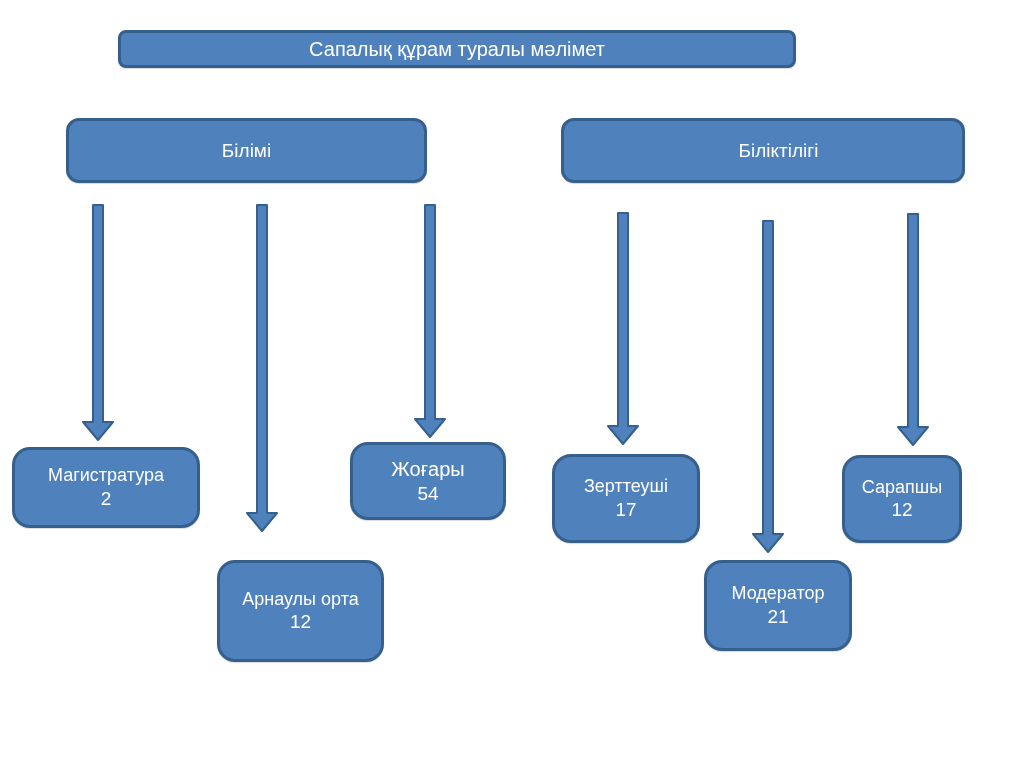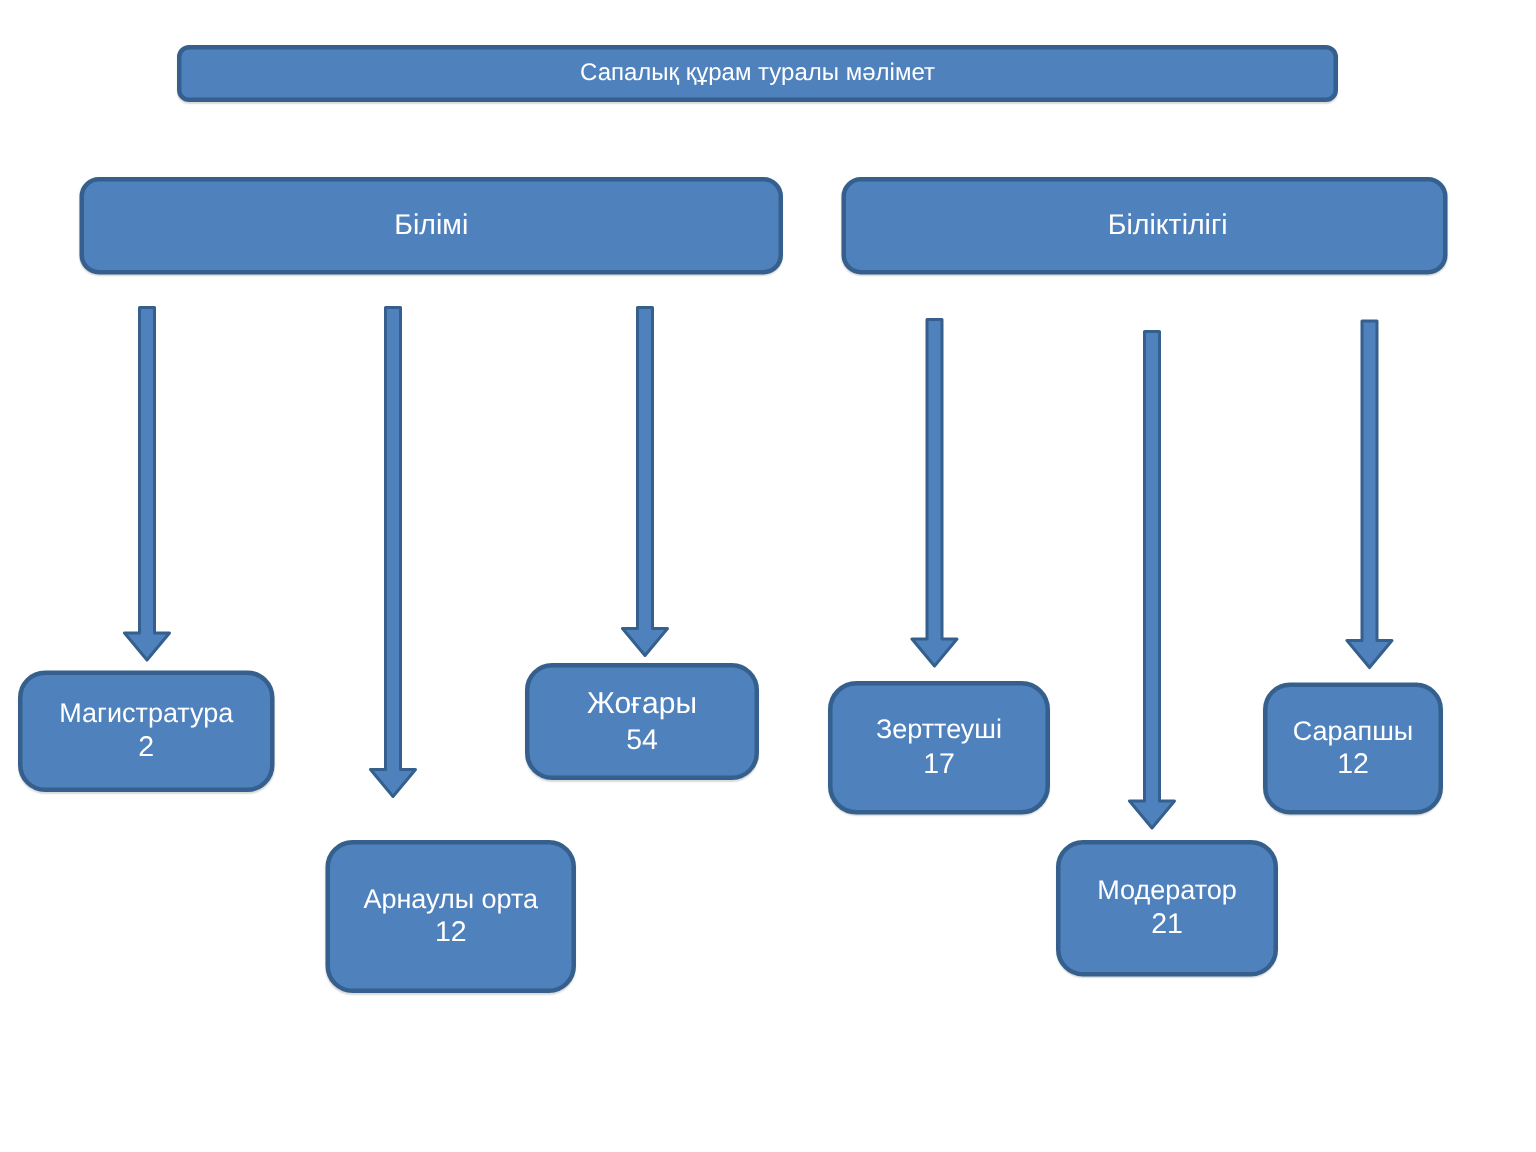--- a/index.html
+++ b/index.html
@@ -29,42 +29,42 @@
     color:var(--node-text);
     display:flex;
     flex-direction:column;
     align-items:center;
     justify-content:center;
     text-align:center;
     line-height:1.25;
     box-shadow:0 1px 1px rgba(0,0,0,0.15);
   }
   .title-box{
-    left:118px; top:30px; width:774px; height:38px;
+    left:118px; top:30px; width:678px; height:38px;
     border-radius:8px;
     border-width:3px;
-    font-size:16px;
+    font-size:20px;
     align-items:center;
   }
   .group-box{
     top:118px; height:65px;
     border-radius:13px;
     border-width:3px;
     font-size:19px;
   }
-  .group-box.left{ left:53px;  width:469px; }
+  .group-box.left{ left:66px;  width:361px; }
   .group-box.right{ left:561px; width:404px;padding-left:31px; }
   .leaf-box{
     border-radius:18px;
     border-width:3px;
     font-size:18px;
     padding:4px 8px;
   }
   .leaf-box .node-value{ font-size:19px; }
-  #leaf-magistratura{ left:12px;  top:447px; width:171px; height:81px; }
+  #leaf-magistratura{ left:12px;  top:447px; width:188px; height:81px; }
   #leaf-arnauly     { left:173px; top:560px; width:167px; height:102px;margin-left:44px; }
   #leaf-zhogary     { left:350px; top:442px; width:156px; height:78px; font-size:20px; }
   #leaf-zertteushi  { left:552px; top:454px; width:148px; height:89px;border-radius:19px; }
   #leaf-moderator   { left:704px; top:560px; width:148px; height:91px;text-align:right; }
   #leaf-sarapshy    { left:842px; top:455px; width:120px; height:88px; }
   .arrows{
     position:absolute;
     left:0; top:0;
     width:1024px; height:768px;
     pointer-events:none;

